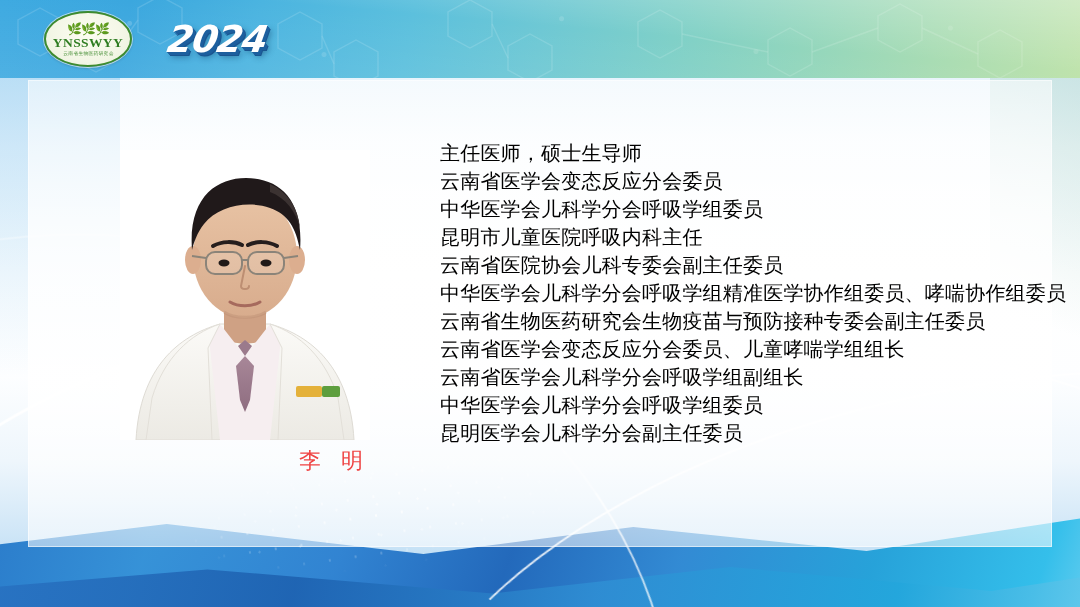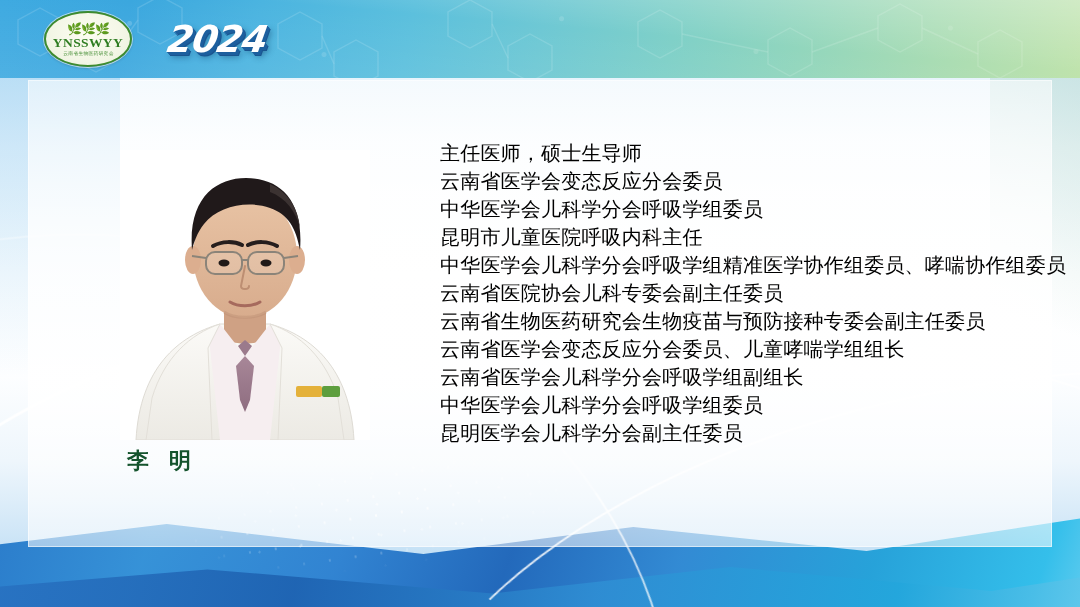--- a/index.html
+++ b/index.html
@@ -245,24 +245,24 @@
   .portrait-photo {
     position: absolute; inset: 0;
     background: linear-gradient(180deg, #ffffff 0%, #fdfdfd 70%, #fbfbfb 100%);
     overflow: hidden;
   }
   .portrait-photo svg { width: 100%; height: 100%; display: block; }
   .speaker-name {
     position: absolute;
     left: 0; right: 0;
     top: 296px;
-    text-align: left;
+    text-align: right;
     font-size: 22px;
-    font-weight: bold;
-    color: #14532d;
+    font-weight: normal;
+    color: #ef4444;
     letter-spacing: 7px;
     text-indent: 7px;
   }
 
   
   .bio {
     position: absolute;
     left: 440px; top: 139px;
     width: 600px;
   }
@@ -389,22 +389,22 @@
       </svg>
     </div>
     <div class="speaker-name">李 明</div>
   </div>
 
   <div class="bio">
     <div class="bio-line">主任医师，硕士生导师</div>
     <div class="bio-line">云南省医学会变态反应分会委员</div>
     <div class="bio-line">中华医学会儿科学分会呼吸学组委员</div>
     <div class="bio-line">昆明市儿童医院呼吸内科主任</div>
+    <div class="bio-line">云南省医院协会儿科专委会副主任委员</div>
     <div class="bio-line">中华医学会儿科学分会呼吸学组精准医学协作组委员、哮喘协作组委员</div>
-    <div class="bio-line">云南省医院协会儿科专委会副主任委员</div>
     <div class="bio-line">云南省生物医药研究会生物疫苗与预防接种专委会副主任委员</div>
     <div class="bio-line">云南省医学会变态反应分会委员、儿童哮喘学组组长</div>
     <div class="bio-line">云南省医学会儿科学分会呼吸学组副组长</div>
     <div class="bio-line">中华医学会儿科学分会呼吸学组委员</div>
     <div class="bio-line">昆明医学会儿科学分会副主任委员</div>
   </div>
 
 </div>
 
 </body></html>

